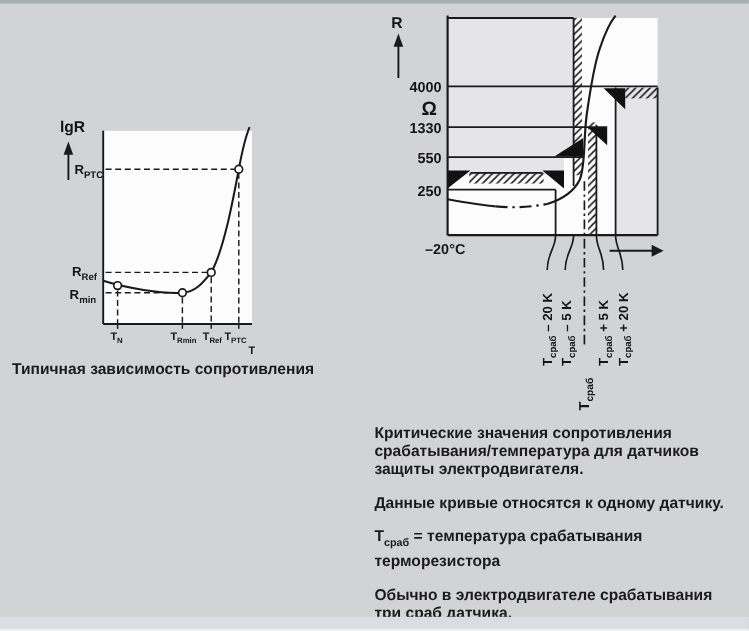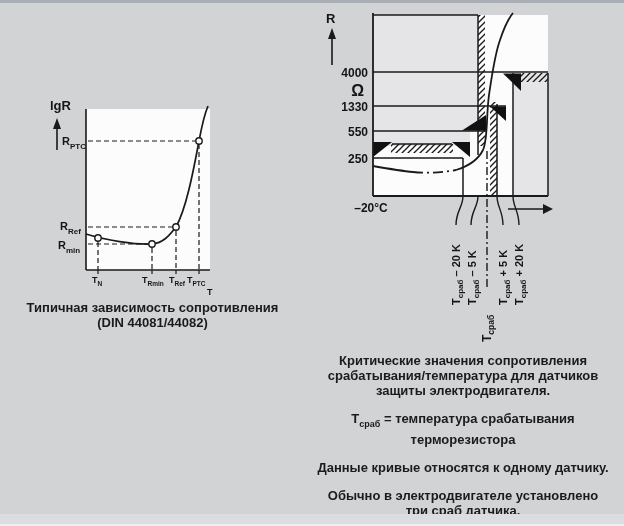--- a/index.html
+++ b/index.html
@@ -6,21 +6,21 @@
   body{
     width:624px;height:526px;position:relative;overflow:hidden;
     background:#d2d3d5;
     font-family:"Liberation Sans",sans-serif;
     border-top:3px solid #a9aeb4;
     box-sizing:border-box;
   }
   .bottom-strip{position:absolute;left:0;right:0;bottom:0;height:10px;background:#dbdde0;border-bottom:2px solid #edeef0;}
   svg{position:absolute;}
   svg text{font-family:"Liberation Sans",sans-serif;fill:#151515;font-weight:bold;}
-  .caption{position:absolute;text-align:center;font-weight:bold;color:#1b1b1d;font-size:13px;line-height:15px;}
+  .caption{position:absolute;font-weight:bold;color:#1b1b1d;font-size:13px;line-height:15px;}
   .caption p{margin:0 0 13px 0;}
   .caption sub{font-size:9px;}
 </style>
 </head>
 <body>
 
 <svg style="left:30px;top:85px;" width="250" height="212" viewBox="30 85 250 212">
 
   <rect x="86" y="106" width="124" height="161" fill="#fcfcfc"></rect>
 
@@ -71,21 +71,20 @@
     <text x="92" y="280"><tspan>T</tspan><tspan dy="3" font-size="6.5">N</tspan></text>
     <text x="142" y="280"><tspan>T</tspan><tspan dy="3" font-size="6.5">Rmin</tspan></text>
     <text x="169" y="280"><tspan>T</tspan><tspan dy="3" font-size="6.5">Ref</tspan></text>
     <text x="187" y="280"><tspan>T</tspan><tspan dy="3" font-size="6.5">PTC</tspan></text>
   </g>
   <text x="207" y="292" font-size="9">T</text>
 </svg>
 
 <div class="caption" style="left:10px;top:297px;width:285px;">
   <div>Типичная зависимость сопротивления</div>
-  <div>(DIN 44081/44082)</div>
 </div>
 
 <svg style="left:310px;top:0;" width="314" height="346" viewBox="310 0 314 346">
   <defs>
     <pattern id="hatch" width="6" height="6" patternUnits="userSpaceOnUse">
       <path d="M-1,7 L7,-1" stroke="#1a1a1a" stroke-width="1.3"></path>
       <path d="M-4,4 L4,-4" stroke="#1a1a1a" stroke-width="1.3"></path>
       <path d="M2,10 L10,2" stroke="#1a1a1a" stroke-width="1.3"></path>
     </pattern>
   </defs>
@@ -178,24 +177,24 @@
     <text transform="rotate(-90 523 302)" x="523" y="302"><tspan>T</tspan><tspan dy="3" font-size="8">сраб</tspan><tspan dy="-3" font-size="11"> + 20 K</tspan></text>
   </g>
 </svg>
 
 <div class="caption" style="left:312px;top:350px;width:302px;">
   <p>
     <span>Критические значения сопротивления</span><br>
     <span>срабатывания/температура для датчиков</span><br>
     <span>защиты электродвигателя.</span>
   </p>
+  <p>Данные кривые относятся к одному датчику.</p>
   <p>
     <span>T</span><sub>сраб</sub><span> = температура срабатывания</span><br>
     <span>терморезистора</span>
   </p>
-  <p>Данные кривые относятся к одному датчику.</p>
   <p>
-    <span>Обычно в электродвигателе установлено</span><br>
+    <span>Обычно в электродвигателе срабатывания</span><br>
     <span>три сраб датчика.</span>
   </p>
 </div>
 
 <div class="bottom-strip"></div>
 
 </body></html>

